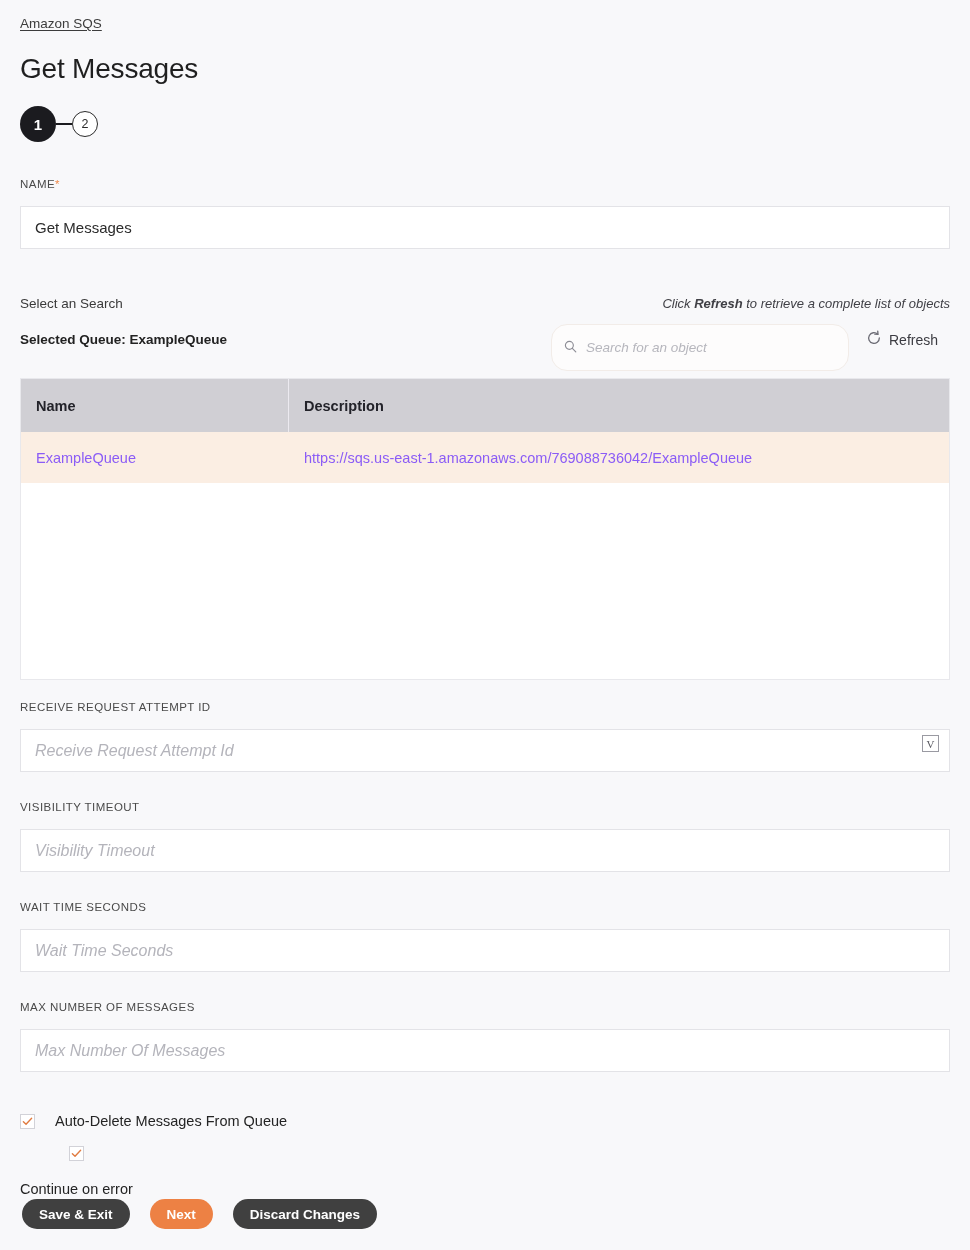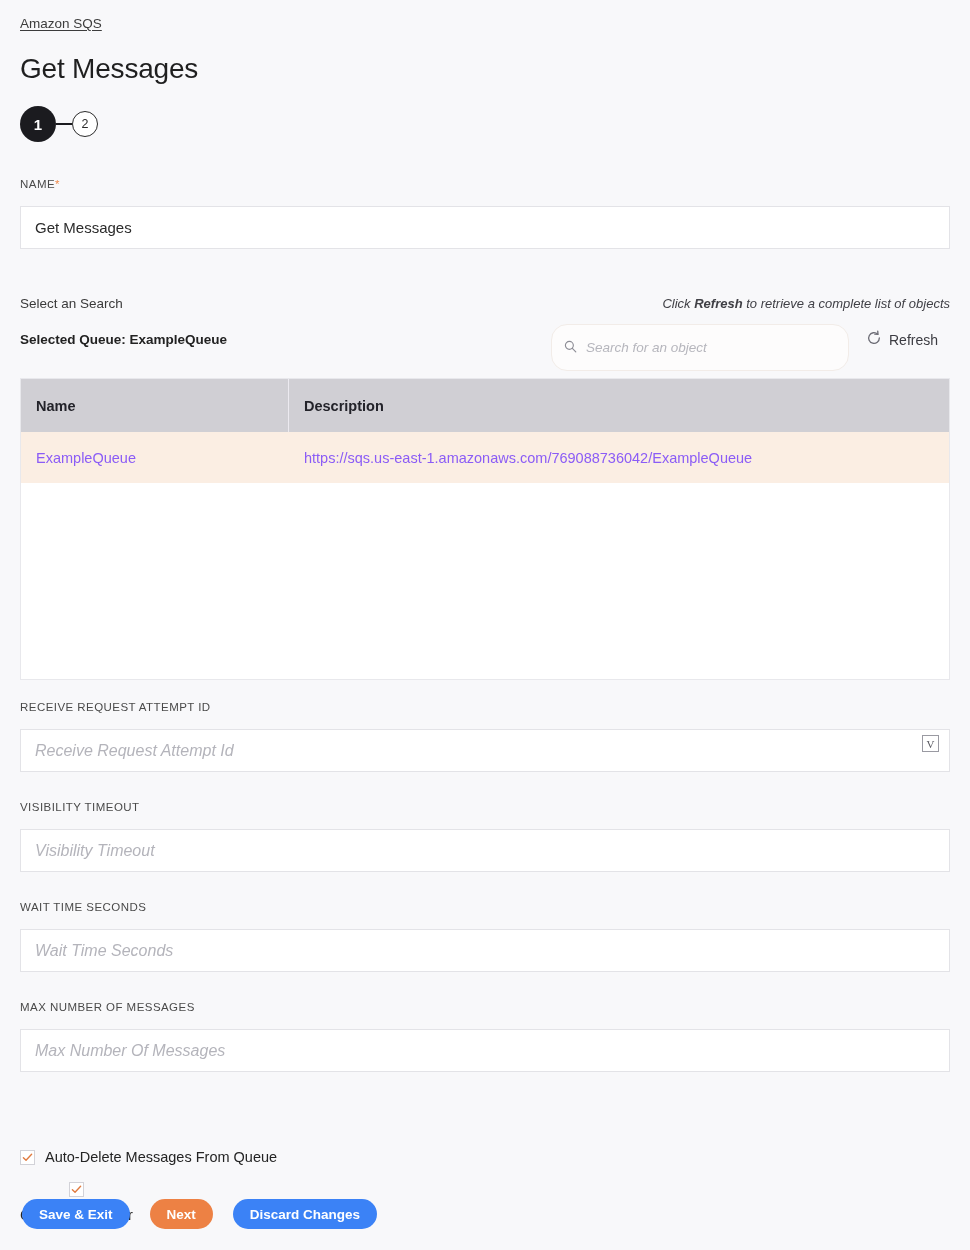--- a/index.html
+++ b/index.html
@@ -111,39 +111,39 @@
   }
   .th.c1 { width: 268px; border-right: 1px solid #eceaf0; }
   .th.c2 { flex: 1; }
   .trow { display: flex; height: 51px; background: #fbeee3; }
   .td { display: flex; align-items: center; font-size: 14.5px; color: #8b5cf6; padding: 0 15px; }
   .td.c1 { width: 268px; }
   .td.c2 { flex: 1; }
 
   
   .check-row {
-    display: flex; align-items: center; gap: 10px;
-    font-size: 14.5px; color: #242424; margin-top: 36px;
+    display: flex; align-items: center; gap: 20px;
+    font-size: 14.5px; color: #242424;
   }
   .cbox {
     width: 15px; height: 15px; background: #fff;
     border: 1px solid #d2d2d8;
     display: flex; align-items: center; justify-content: center;
     cursor: pointer;
   }
 
   
   .btn {
     border: none; border-radius: 16px; height: 30px;
     color: #fff; font-size: 13.5px; font-weight: 600;
     font-family: "Liberation Sans", sans-serif;
     cursor: pointer; padding: 0 17px;
     display: inline-flex; align-items: center; justify-content: center;
   }
-  .btn.grey { background: #3b82f6; }
+  .btn.grey { background: #404040; }
   .btn.orange { background: #ed8144; }
 </style>
 </head>
 <body>
 
 <div class="page">
 
   <a class="breadcrumb">Amazon SQS</a>
 
   <h1 class="page-title">Get Messages</h1>

